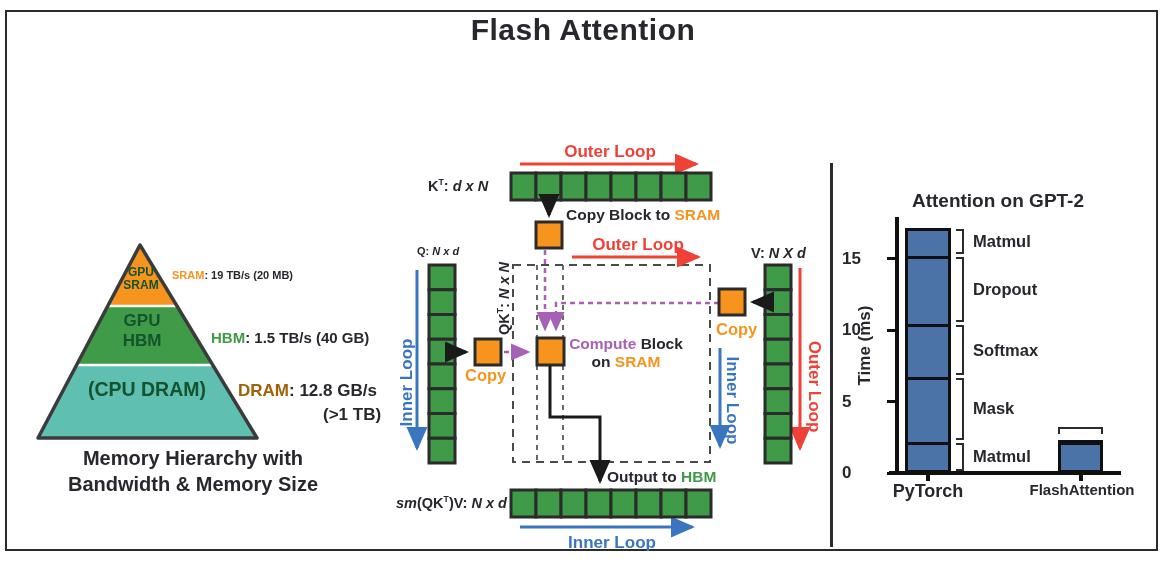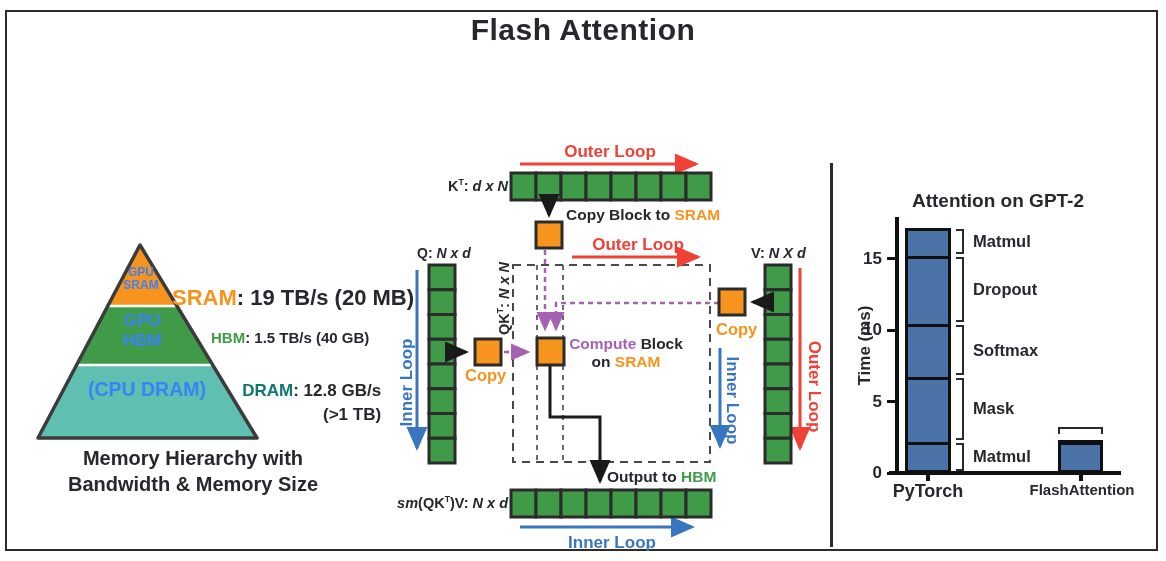--- a/index.html
+++ b/index.html
@@ -1,31 +1,31 @@
 <!DOCTYPE html>
 <html><head>
 <meta charset="utf-8">
 <style>
   html,body{margin:0;padding:0;background:#fff;}
   #canvas{position:relative;width:1166px;height:561px;background:#fff;overflow:hidden;
           font-family:"Liberation Sans",sans-serif;color:#27272e;}
   .abs{position:absolute;}
-  .b{font-weight:bold;text-align:right;}
+  .b{font-weight:bold;}
   .i{font-style:italic;}
   .ctr{text-align:center;}
-  .rgt{text-align:right;}
+  .rgt{text-align:left;}
   .nowrap{white-space:nowrap;}
   .dark{color:#27272e;}
   .orange{color:#F7941E;}
   .green{color:#3F9B47;}
-  .teal{color:#0f766e;margin-top:20px;}
+  .teal{color:#a16207;margin-top:20px;}
   .red{color:#EF4136;}
   .blue{color:#3A76C0;}
   .purple{color:#A661B5;margin-top:44px;}
-  .white{color:#3b82f6;}
+  .white{color:#14532d;}
   sup{font-size:0.6em;}
   #frame{left:5px;top:10px;width:1149px;height:537px;border:2px solid #2b2b2b;}
   #main-title{left:0;top:13px;width:1166px;font-size:30px;letter-spacing:.5px;}
   #divider{left:830px;top:163px;width:3px;height:384px;background:#2b2b2b;}
   
   #chart{left:832px;top:160px;width:334px;height:400px;}
   #chart .yaxis{left:63px;top:57px;width:3.5px;height:257px;background:#101010;}
   #chart .xaxis{left:57px;top:311px;width:232px;height:3.5px;background:#101010;}
   #chart .xtick{width:3.5px;height:7px;background:#101010;top:314px;}
   .seg{box-sizing:border-box;background:#4C73A8;border:3px solid #101010;}
@@ -55,21 +55,21 @@
     <div>GPU</div>
     <div>SRAM</div>
   </div>
   <div class="abs b ctr white" style="left:112px;top:311px;width:60px;font-size:17px;line-height:1.2;">
     <div>GPU</div>
     <div>HBM</div>
   </div>
   <div class="abs b ctr white" style="left:72px;top:377px;width:150px;font-size:19.5px;line-height:1.25;">
     <div>(CPU DRAM)</div>
   </div>
-  <div class="abs b nowrap" style="left:172px;top:285px;font-size:22px;">
+  <div class="abs b nowrap" style="left:172px;top:269px;font-size:11px;">
     <span class="orange">SRAM</span><span class="dark">: 19 TB/s (20 MB)</span>
   </div>
   <div class="abs b nowrap" style="left:211px;top:321px;font-size:15px;margin-top:8px;">
     <span class="green">HBM</span><span class="dark">: 1.5 TB/s (40 GB)</span>
   </div>
   <div class="abs b nowrap" style="left:238px;top:379px;font-size:17px;line-height:1.4;">
     <div><span class="teal">DRAM</span><span class="dark">: 12.8 GB/s</span></div>
     <div class="dark" style="margin-left:85px;">(&gt;1 TB)</div>
   </div>
   <div class="abs b ctr dark" style="left:58px;top:446px;width:270px;font-size:20px;line-height:1.28;">
@@ -168,21 +168,21 @@
   </svg>
 
   <div class="abs b red ctr" style="left:540px;top:142px;width:140px;font-size:17px;">Outer Loop</div>
   <div class="abs b rgt dark nowrap" style="left:428px;top:177px;width:80px;font-size:14.5px;">
     <span>K</span><sup>T</sup><span>: </span><span class="i">d x N</span>
   </div>
   <div class="abs b dark nowrap" style="left:566px;top:206px;font-size:15.5px;">
     <span>Copy Block to </span><span class="orange">SRAM</span>
   </div>
   <div class="abs b red ctr" style="left:570px;top:235px;width:136px;font-size:17px;">Outer Loop</div>
-  <div class="abs b dark nowrap" style="left:417px;top:245px;font-size:14px;">
+  <div class="abs b dark nowrap" style="left:417px;top:245px;font-size:11px;">
     <span>Q</span><span>: </span><span class="i">N x d</span>
   </div>
   <div class="abs b dark nowrap" style="left:751px;top:245px;font-size:14.5px;">
     <span>V</span><span>: </span><span class="i">N X d</span>
   </div>
   <div class="abs b dark ctr nowrap" style="left:455px;top:291px;width:95px;height:15px;font-size:14.5px;transform:rotate(-90deg);">
     <span>QK</span><sup>T</sup><span>: </span><span class="i">N x N</span>
   </div>
   <div class="abs b ctr dark" style="left:569px;top:335px;width:114px;font-size:15.5px;line-height:1.15;">
     <div><span class="purple">Compute</span><span> Block</span></div>

